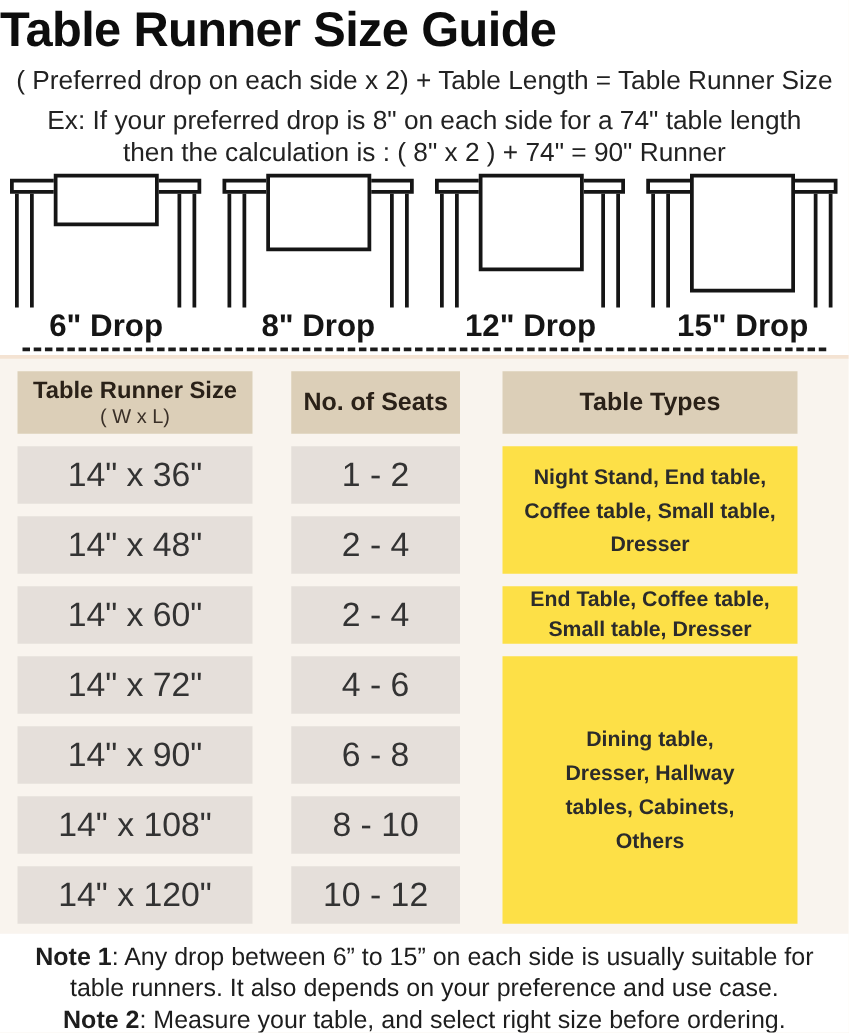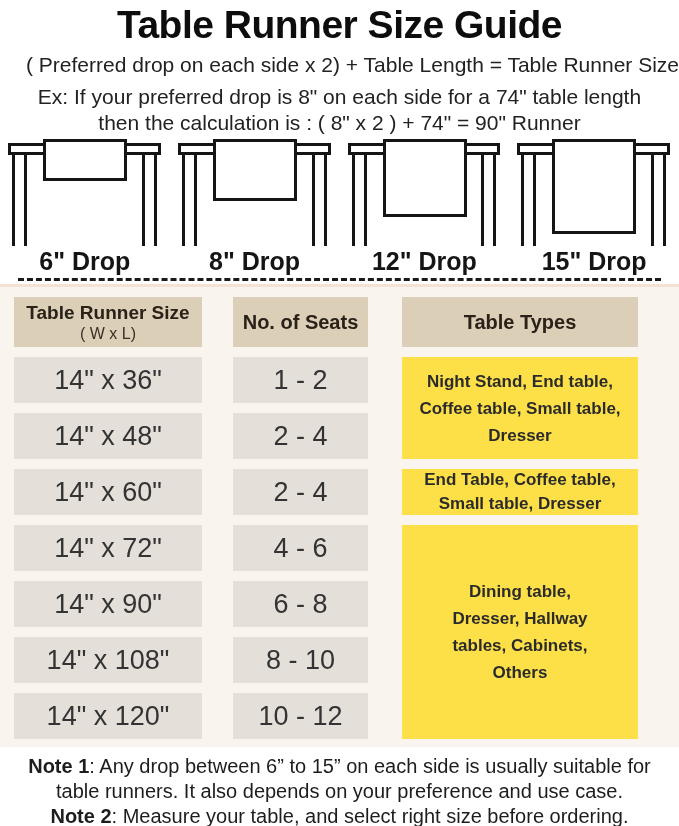--- a/index.html
+++ b/index.html
@@ -9,27 +9,27 @@
     font-family:"Liberation Sans", sans-serif;
     color:#1a1a1a;
     overflow:hidden;
   }
   .page{width:679px;height:826px;position:relative;}
 
   
   .title{
     margin:0;padding-top:2px;
     font-size:39px;line-height:46px;
-    font-weight:800;text-align:center;color:#0d0d0d;
+    font-weight:800;text-align:left;color:#0d0d0d;
     letter-spacing:-0.5px;
   }
   .formula{
     margin:4px 0 0;
     font-size:21px;line-height:26px;
-    text-align:right;color:#222;
+    text-align:center;color:#222;
   }
   .example{
     margin:6px 0 0;
     font-size:21px;line-height:26px;
     text-align:center;color:#222;
   }
   .example.l2{margin:0;}
 
   
   .illus-row{

